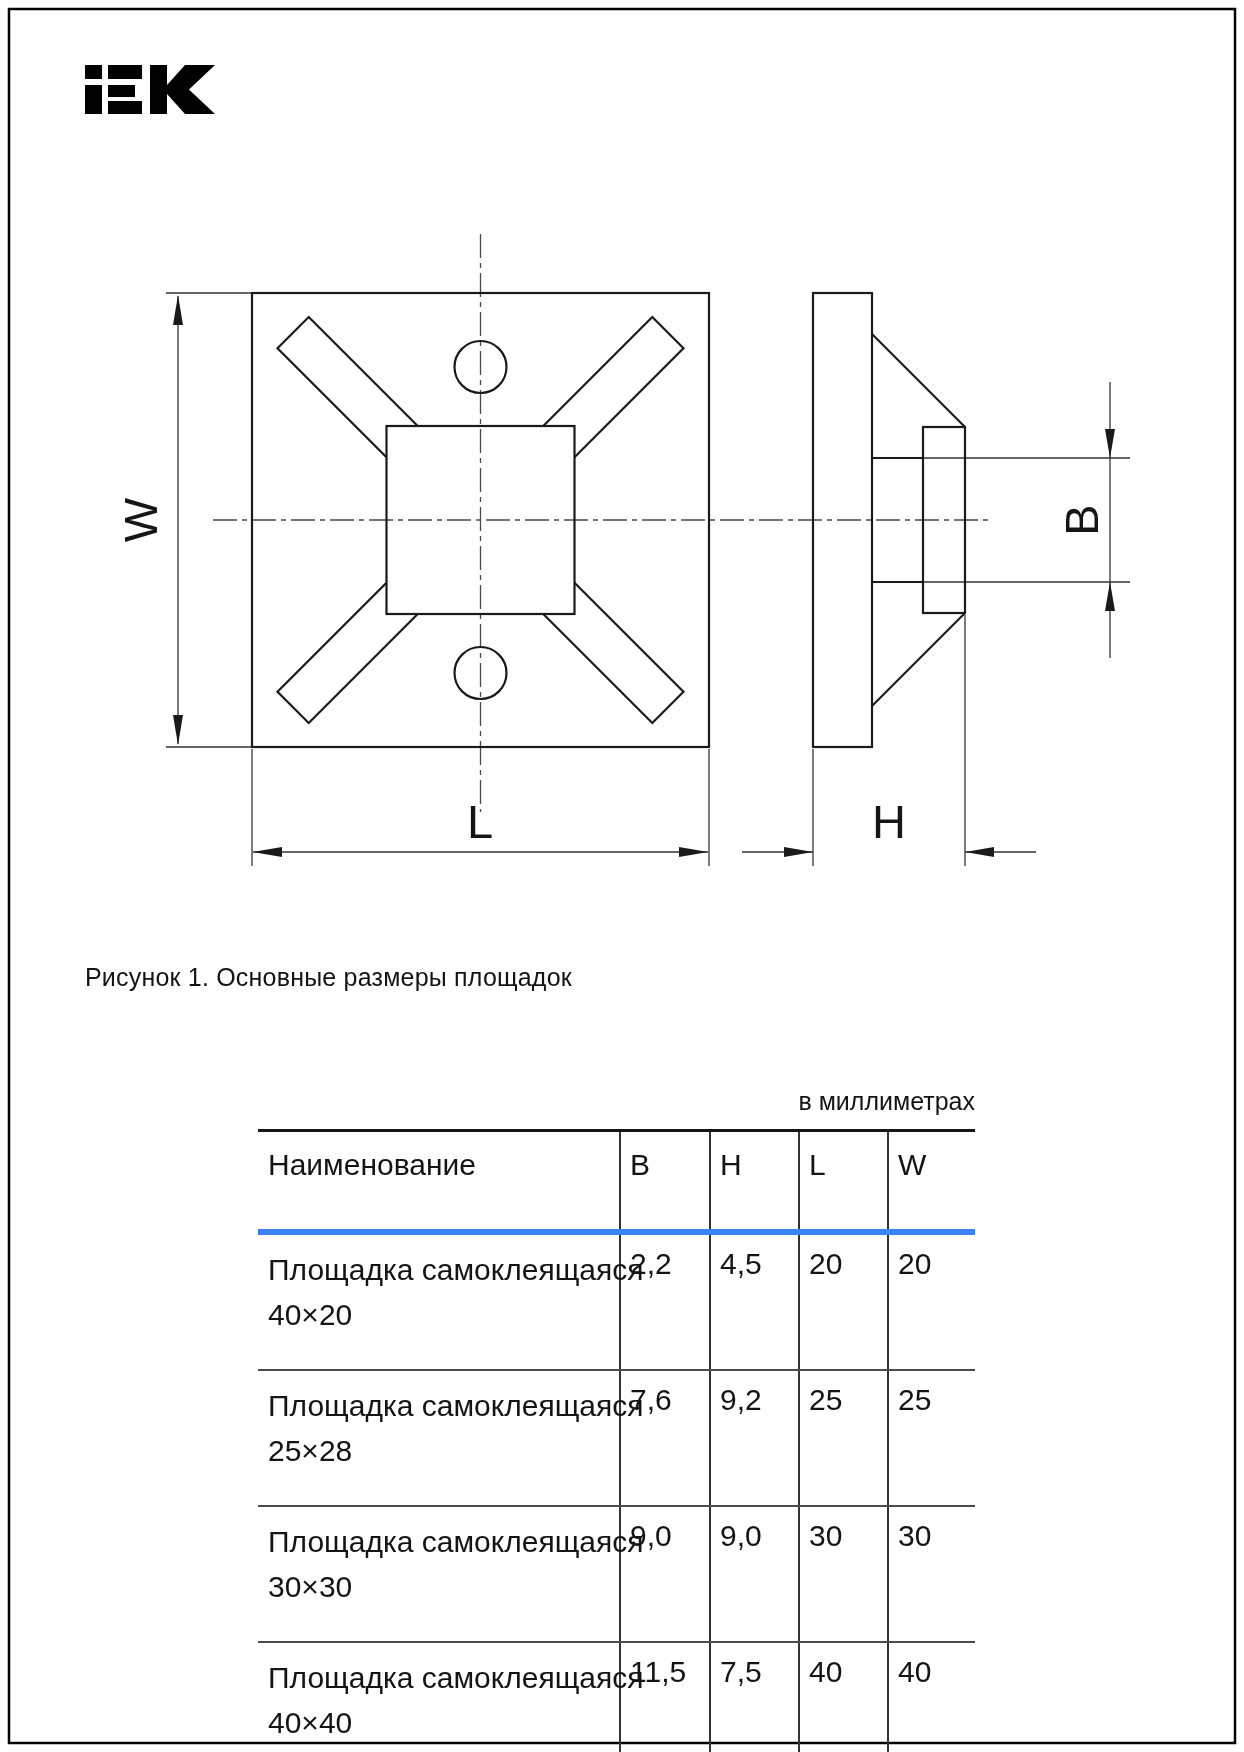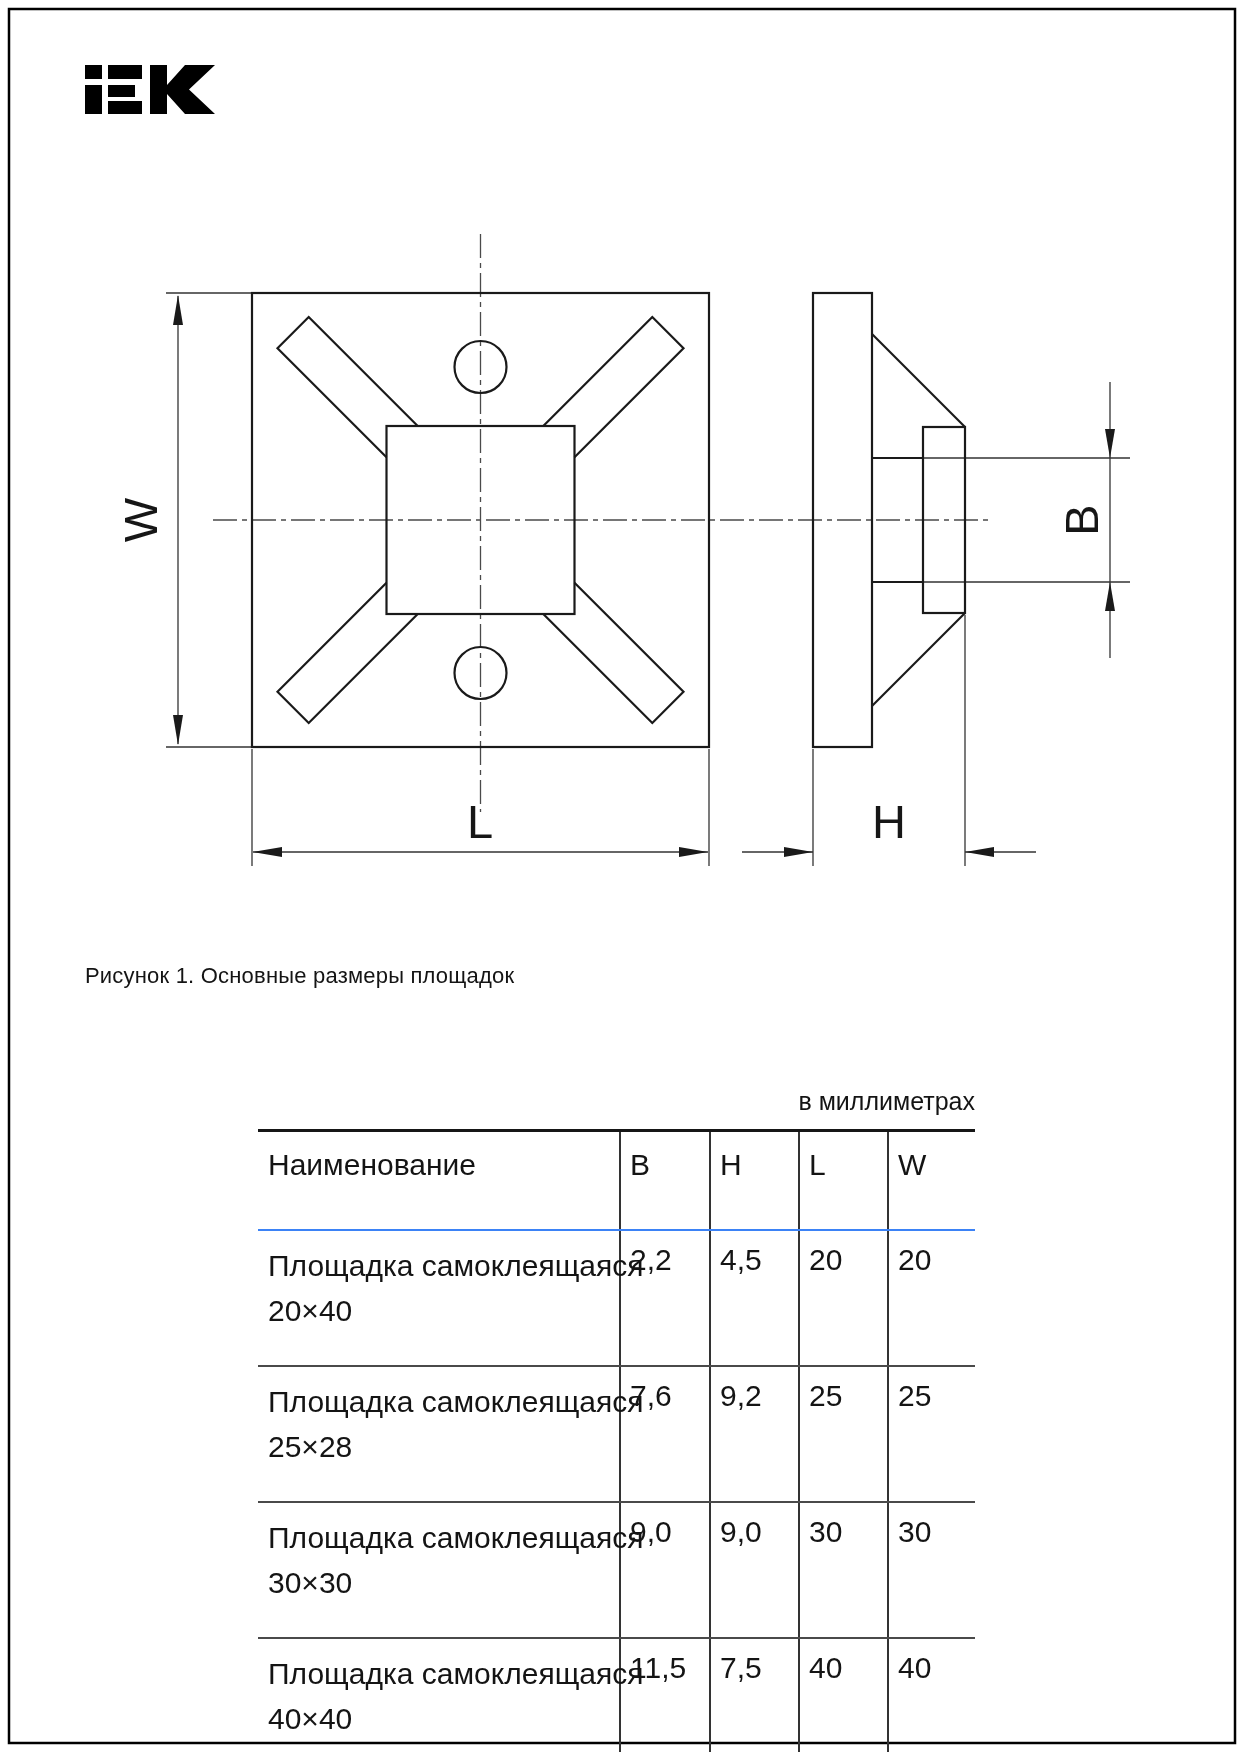--- a/index.html
+++ b/index.html
@@ -13,21 +13,21 @@
   }
   .drawing-svg { position:absolute; left:0; top:0; }
   .drawing-svg text {
     font-family: "Liberation Sans", sans-serif;
     font-size: 47px;
     fill: #161616;
   }
   .figure-caption {
     position: absolute;
     left: 85px; top: 963px;
-    font-size: 22px;
+    font-size: 25px;
     letter-spacing: 0.2px;
     white-space: nowrap;
   }
   .units-note {
     position: absolute;
     right: 269px; top: 1087px;
     font-size: 25px;
     white-space: nowrap;
   }
   table.dim-table {
@@ -42,21 +42,21 @@
   }
   .dim-table th, .dim-table td {
     font-weight: normal;
     text-align: left;
     vertical-align: top;
     padding: 0;
   }
   .dim-table thead th {
     height: 81px;
     padding-top: 16px;
-    border-bottom: 2px solid #3b82f6;
+    border-bottom: 6px solid #3b82f6;
   }
   .dim-table tbody td {
     height: 122px;
     padding-top: 12px;
     border-bottom: 2px solid #4a4a4a;
   }
   .dim-table tbody tr:last-child td { border-bottom: none; }
   .dim-table .val { border-left: 2px solid #333333; padding-left: 9px; }
   .dim-table .name-col { padding-left: 10px; }
   .dim-table .name-line { line-height: 45px; white-space: nowrap; }
@@ -161,21 +161,21 @@
         <th class="val">B</th>
         <th class="val">H</th>
         <th class="val">L</th>
         <th class="val">W</th>
       </tr>
     </thead>
     <tbody>
       <tr>
         <td class="name-col">
           <div class="name-line">Площадка самоклеящаяся</div>
-          <div class="name-line">20×40</div>
+          <div class="name-line">40×20</div>
         </td>
         <td class="val">2,2</td>
         <td class="val">4,5</td>
         <td class="val">20</td>
         <td class="val">20</td>
       </tr>
       <tr>
         <td class="name-col">
           <div class="name-line">Площадка самоклеящаяся</div>
           <div class="name-line">25×28</div>

